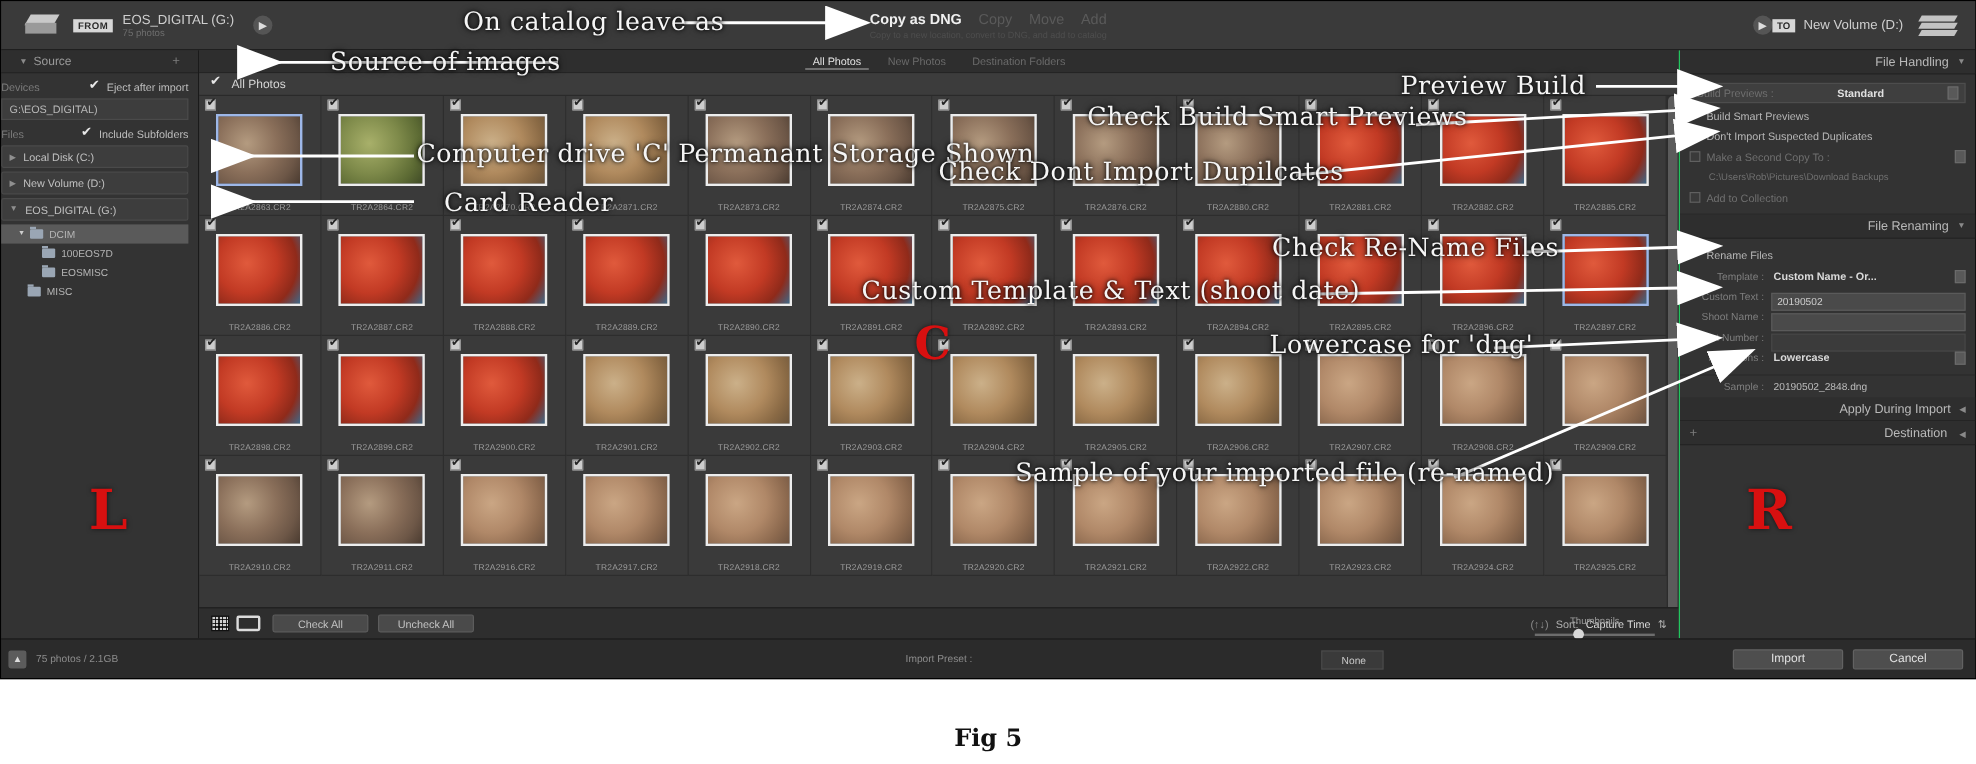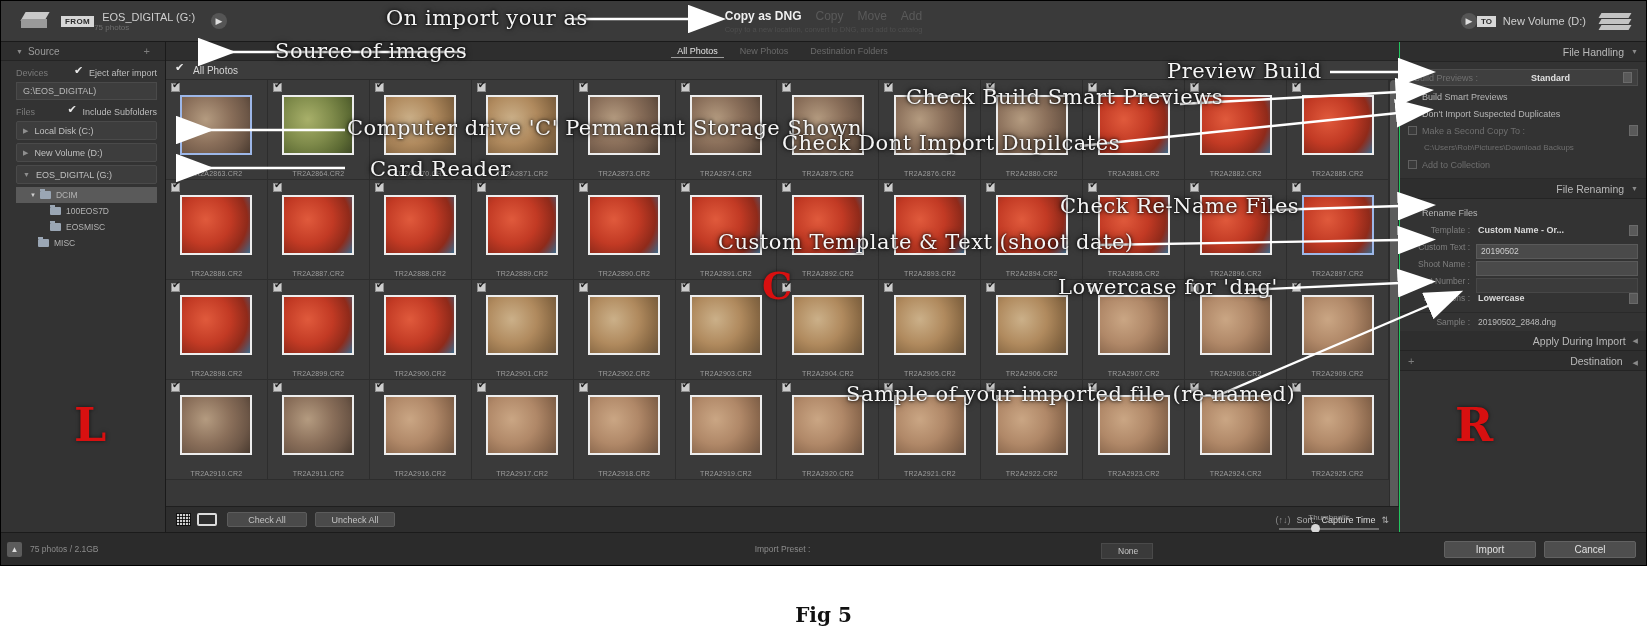--- a/index.html
+++ b/index.html
@@ -28,21 +28,21 @@
   .drive-icon { width:30px; height:22px; position:relative; }
   .drive-icon .top { position:absolute; left:2px; top:2px; width:24px; height:9px;
      background:#c9c9c9; transform: skewX(-30deg); }
   .drive-icon .body { position:absolute; left:0px; top:9px; width:26px; height:9px;
      background:#9a9a9a; }
   .from-chip {
     margin-left:10px; background:#d7d7d7; color:#2b2b2b; font-size:8px;
     font-weight:bold; padding:1px 4px; letter-spacing:.4px;
   }
   .src-name { margin-left:8px; color:#cfcfcf; font-size:11px; }
-  .src-sub { color:#6e6e6e; font-size:8px; }
+  .src-sub { color:#6e6e6e; font-size:8px; margin-left:8px; }
   .tb-dot {
     width:16px;height:16px;border-radius:50%;background:#555;margin-left:16px;
     display:flex;align-items:center;justify-content:center;color:#ddd;font-size:9px;
   }
   .tb-center { flex:1; display:flex; flex-direction:column; align-items:center; justify-content:center; }
   .mode-row { display:flex; align-items:baseline; gap:14px; }
   .mode { font-size:12px; color:#5a5a5a; }
   .mode.active { color:#f0f0f0; font-weight:bold; }
   .mode-sub { font-size:7.5px; color:#4e4e4e; margin-top:2px; }
   .tb-right { display:flex; align-items:center; justify-content:flex-end; width:330px; padding-right:12px; }
@@ -58,21 +58,21 @@
   .center      { flex:1; background:#383838; position:relative; }
   .panel-right { width:247px; background:#333333; border-left:1px solid #22c55e; position:relative; }
 
   
   .panel-hd {
     height:19px; background:#2e2e2e; display:flex; align-items:center;
     padding:0 15px; color:#9a9a9a; font-size:10px; border-bottom:1px solid #242424;
   }
   .panel-hd .tri { font-size:7px; margin-right:5px; color:#8a8a8a; }
   .panel-hd .plus { margin-left:auto; color:#7d7d7d; font-size:11px; }
-  .src-block { padding:7px 8px 0 15px; }
+  .src-block { padding:7px 8px 0 0; }
   .row-lbl { display:flex; align-items:center; font-size:9px; color:#7b7b7b; margin-bottom:4px; }
   .chk { width:9px;height:9px;margin-right:5px; position:relative; display:inline-block; }
   .chk.on::after{ content:"✔"; position:absolute; left:-1px; top:-5px; font-size:11px; color:#e8e8e8; }
   .chk.off { border:1px solid #606060; background:#3a3a3a; }
   .right-lbl { margin-left:auto; display:flex; align-items:center; color:#bdbdbd; font-size:9px; }
   .field-box {
     background:#3d3d3d; border:1px solid #4a4a4a; height:18px; display:flex; align-items:center;
     padding:0 6px; color:#b9b9b9; font-size:9px; margin-bottom:7px;
   }
   .tree { margin-top:2px; }
@@ -692,21 +692,21 @@
       <line x1="345" y1="168" x2="178" y2="168" marker-end="url(#ahl)"></line>
       <line x1="1180" y1="104" x2="1398" y2="92" marker-end="url(#ah)"></line>
       <line x1="1080" y1="146" x2="1398" y2="113" marker-end="url(#ah)"></line>
       <line x1="1272" y1="210" x2="1400" y2="206" marker-end="url(#ah)"></line>
       <line x1="1097" y1="245" x2="1400" y2="240" marker-end="url(#ah)"></line>
       <line x1="1245" y1="290" x2="1400" y2="283" marker-end="url(#ah)"></line>
       <line x1="1212" y1="398" x2="1430" y2="305" marker-end="url(#ah)"></line>
     </g>
   </svg>
 
-  <div class="anno" style="left:386px; top:6px;">On import your as</div>
+  <div class="anno" style="left:386px; top:6px;">On catalog leave as</div>
   <div class="anno" style="left:275px; top:39px;">Source of images</div>
   <div class="anno" style="left:1167px;top:59px;">Preview Build</div>
   <div class="anno" style="left:347px; top:116px;">Computer drive 'C' Permanant Storage Shown</div>
   <div class="anno" style="left:370px; top:157px;">Card Reader</div>
   <div class="anno" style="left:906px; top:85px;">Check Build Smart Previews</div>
   <div class="anno" style="left:782px; top:131px;">Check Dont Import Dupilcates</div>
   <div class="anno" style="left:1060px;top:194px;">Check Re-Name Files</div>
   <div class="anno" style="left:718px; top:230px;">Custom Template &amp; Text (shoot date)</div>
   <div class="anno" style="left:1058px;top:275px;">Lowercase for 'dng'</div>
   <div class="anno" style="left:846px; top:382px;">Sample  of your imported file (re-named)</div>

